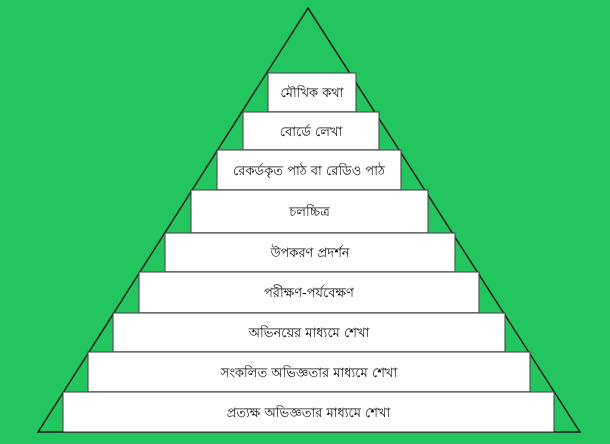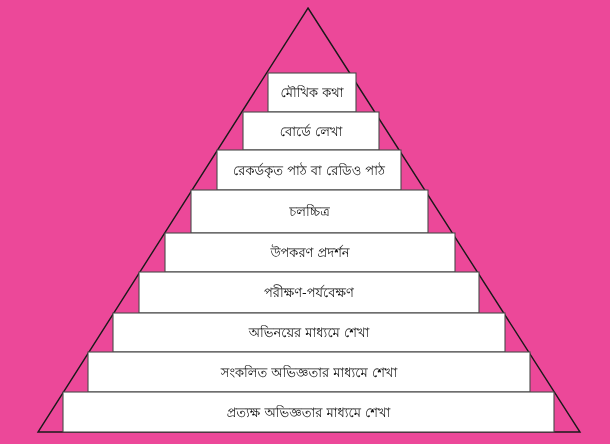--- a/index.html
+++ b/index.html
@@ -11,21 +11,21 @@
   body {
     width: 610px;
     height: 444px;
     overflow: hidden;
     font-family: "Liberation Sans", "DejaVu Sans", sans-serif;
   }
   #diagram-root {
     position: relative;
     width: 610px;
     height: 444px;
-    background: #ec4899;
+    background: #22c55e;
   }
   svg#pyramid-svg {
     display: block;
     width: 610px;
     height: 444px;
   }
   .pyramid-outline {
     fill: none;
     stroke: #1a1a1a;
     stroke-width: 1.4;

